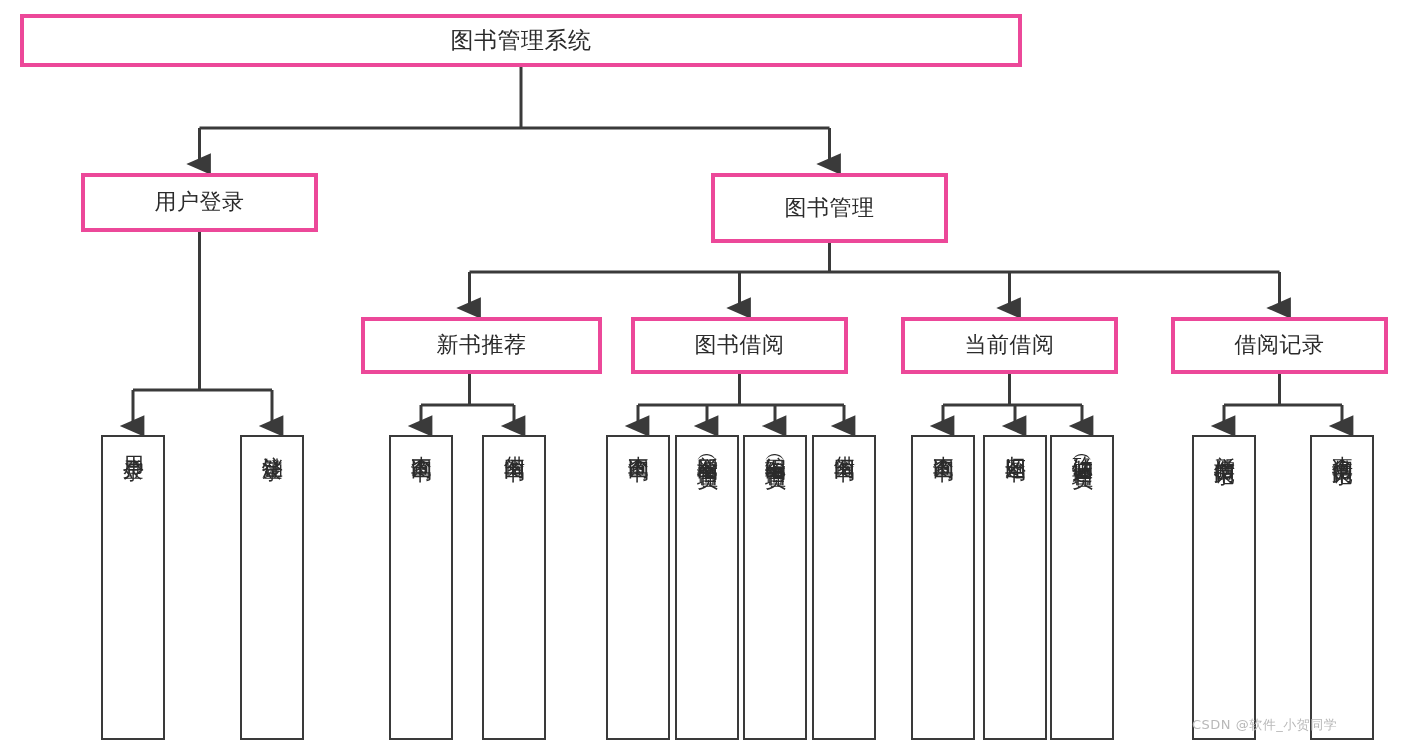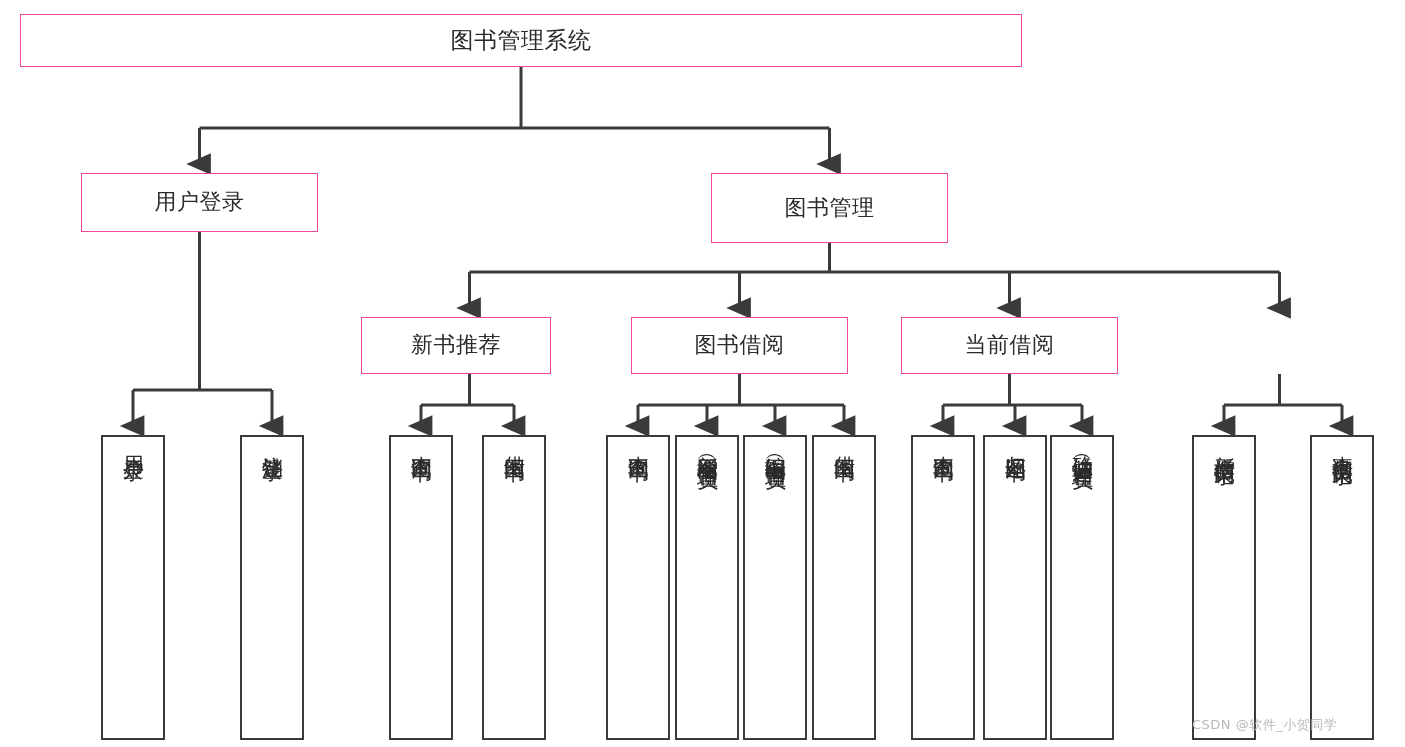--- a/index.html
+++ b/index.html
@@ -21,21 +21,21 @@
   #tree-svg {
     position: absolute;
     left: 0;
     top: 0;
     width: 1405px;
     height: 747px;
   }
   .node-box {
     position: absolute;
     box-sizing: border-box;
-    border: 1px solid #ec4899;
+    border: 4px solid #ec4899;
     background: #ffffff;
     display: flex;
     align-items: center;
     justify-content: center;
     overflow: hidden;
   }
   .node-label-h {
     font-size: 22px;
     color: #2b2b2b;
     line-height: 1.1;
@@ -131,28 +131,31 @@
     <span class="node-label-h">图书管理系统</span>
   </div>
 
   <div class="node-box level2" style="left: 81px; top: 173px; width: 237px; height: 59px;">
     <span class="node-label-h">用户登录</span>
   </div>
   <div class="node-box level2" style="left: 711px; top: 173px; width: 237px; height: 70px;">
     <span class="node-label-h">图书管理</span>
   </div>
 
-  <div class="node-box level3" style="left: 361px; top: 317px; width: 190px; height: 57px;">
+  <div class="node-box level3" style="left: 361px; top: 317px; width: 241px; height: 57px;">
     <span class="node-label-h">新书推荐</span>
   </div>
   <div class="node-box level3" style="left: 631px; top: 317px; width: 217px; height: 57px;">
     <span class="node-label-h">图书借阅</span>
   </div>
   <div class="node-box level3" style="left: 901px; top: 317px; width: 217px; height: 57px; justify-content: center;">
     <span class="node-label-h">当前借阅</span>
+  </div>
+  <div class="node-box level3" style="left: 1171px; top: 317px; width: 217px; height: 57px;">
+    <span class="node-label-h">借阅记录</span>
   </div>
 
   <div class="leaf-box" style="left: 101px; top: 435px; width: 64px; height: 305px;">
     <span class="leaf-label-v">用户登录</span>
   </div>
   <div class="leaf-box" style="left: 240px; top: 435px; width: 64px; height: 305px;">
     <span class="leaf-label-v">注销登录</span>
   </div>
   <div class="leaf-box" style="left: 389px; top: 435px; width: 64px; height: 305px;">
     <span class="leaf-label-v">查询图书</span>

